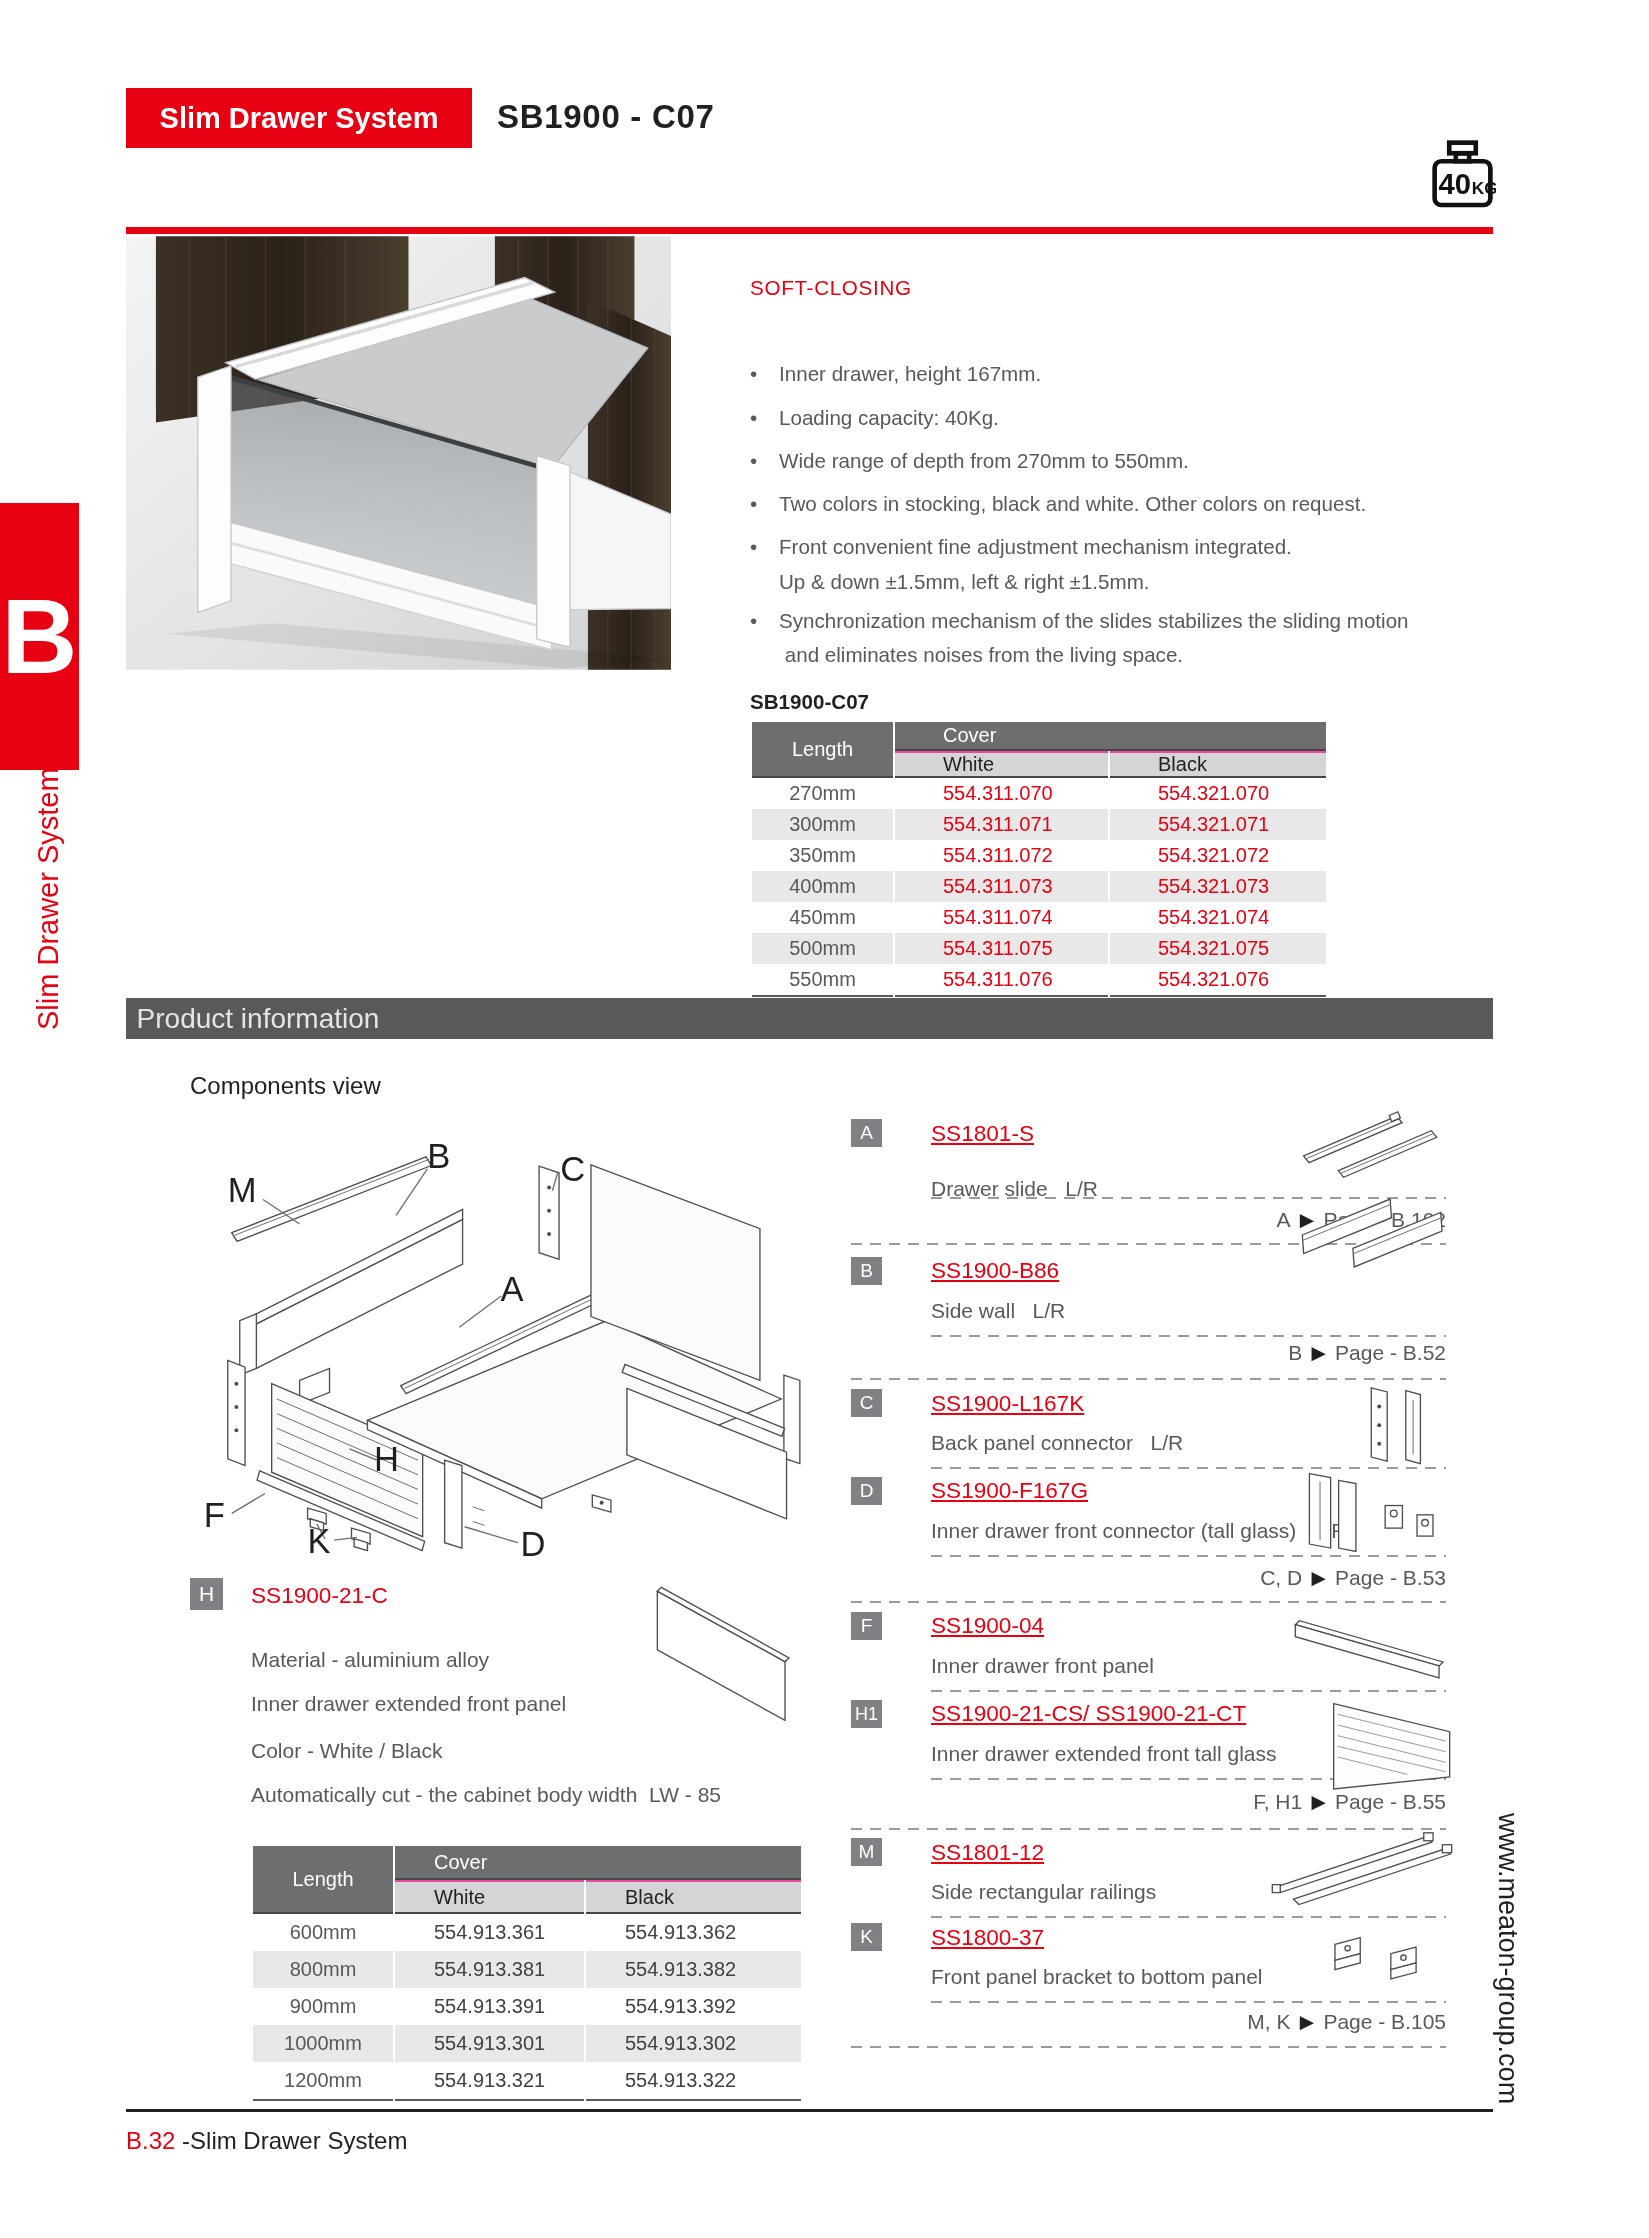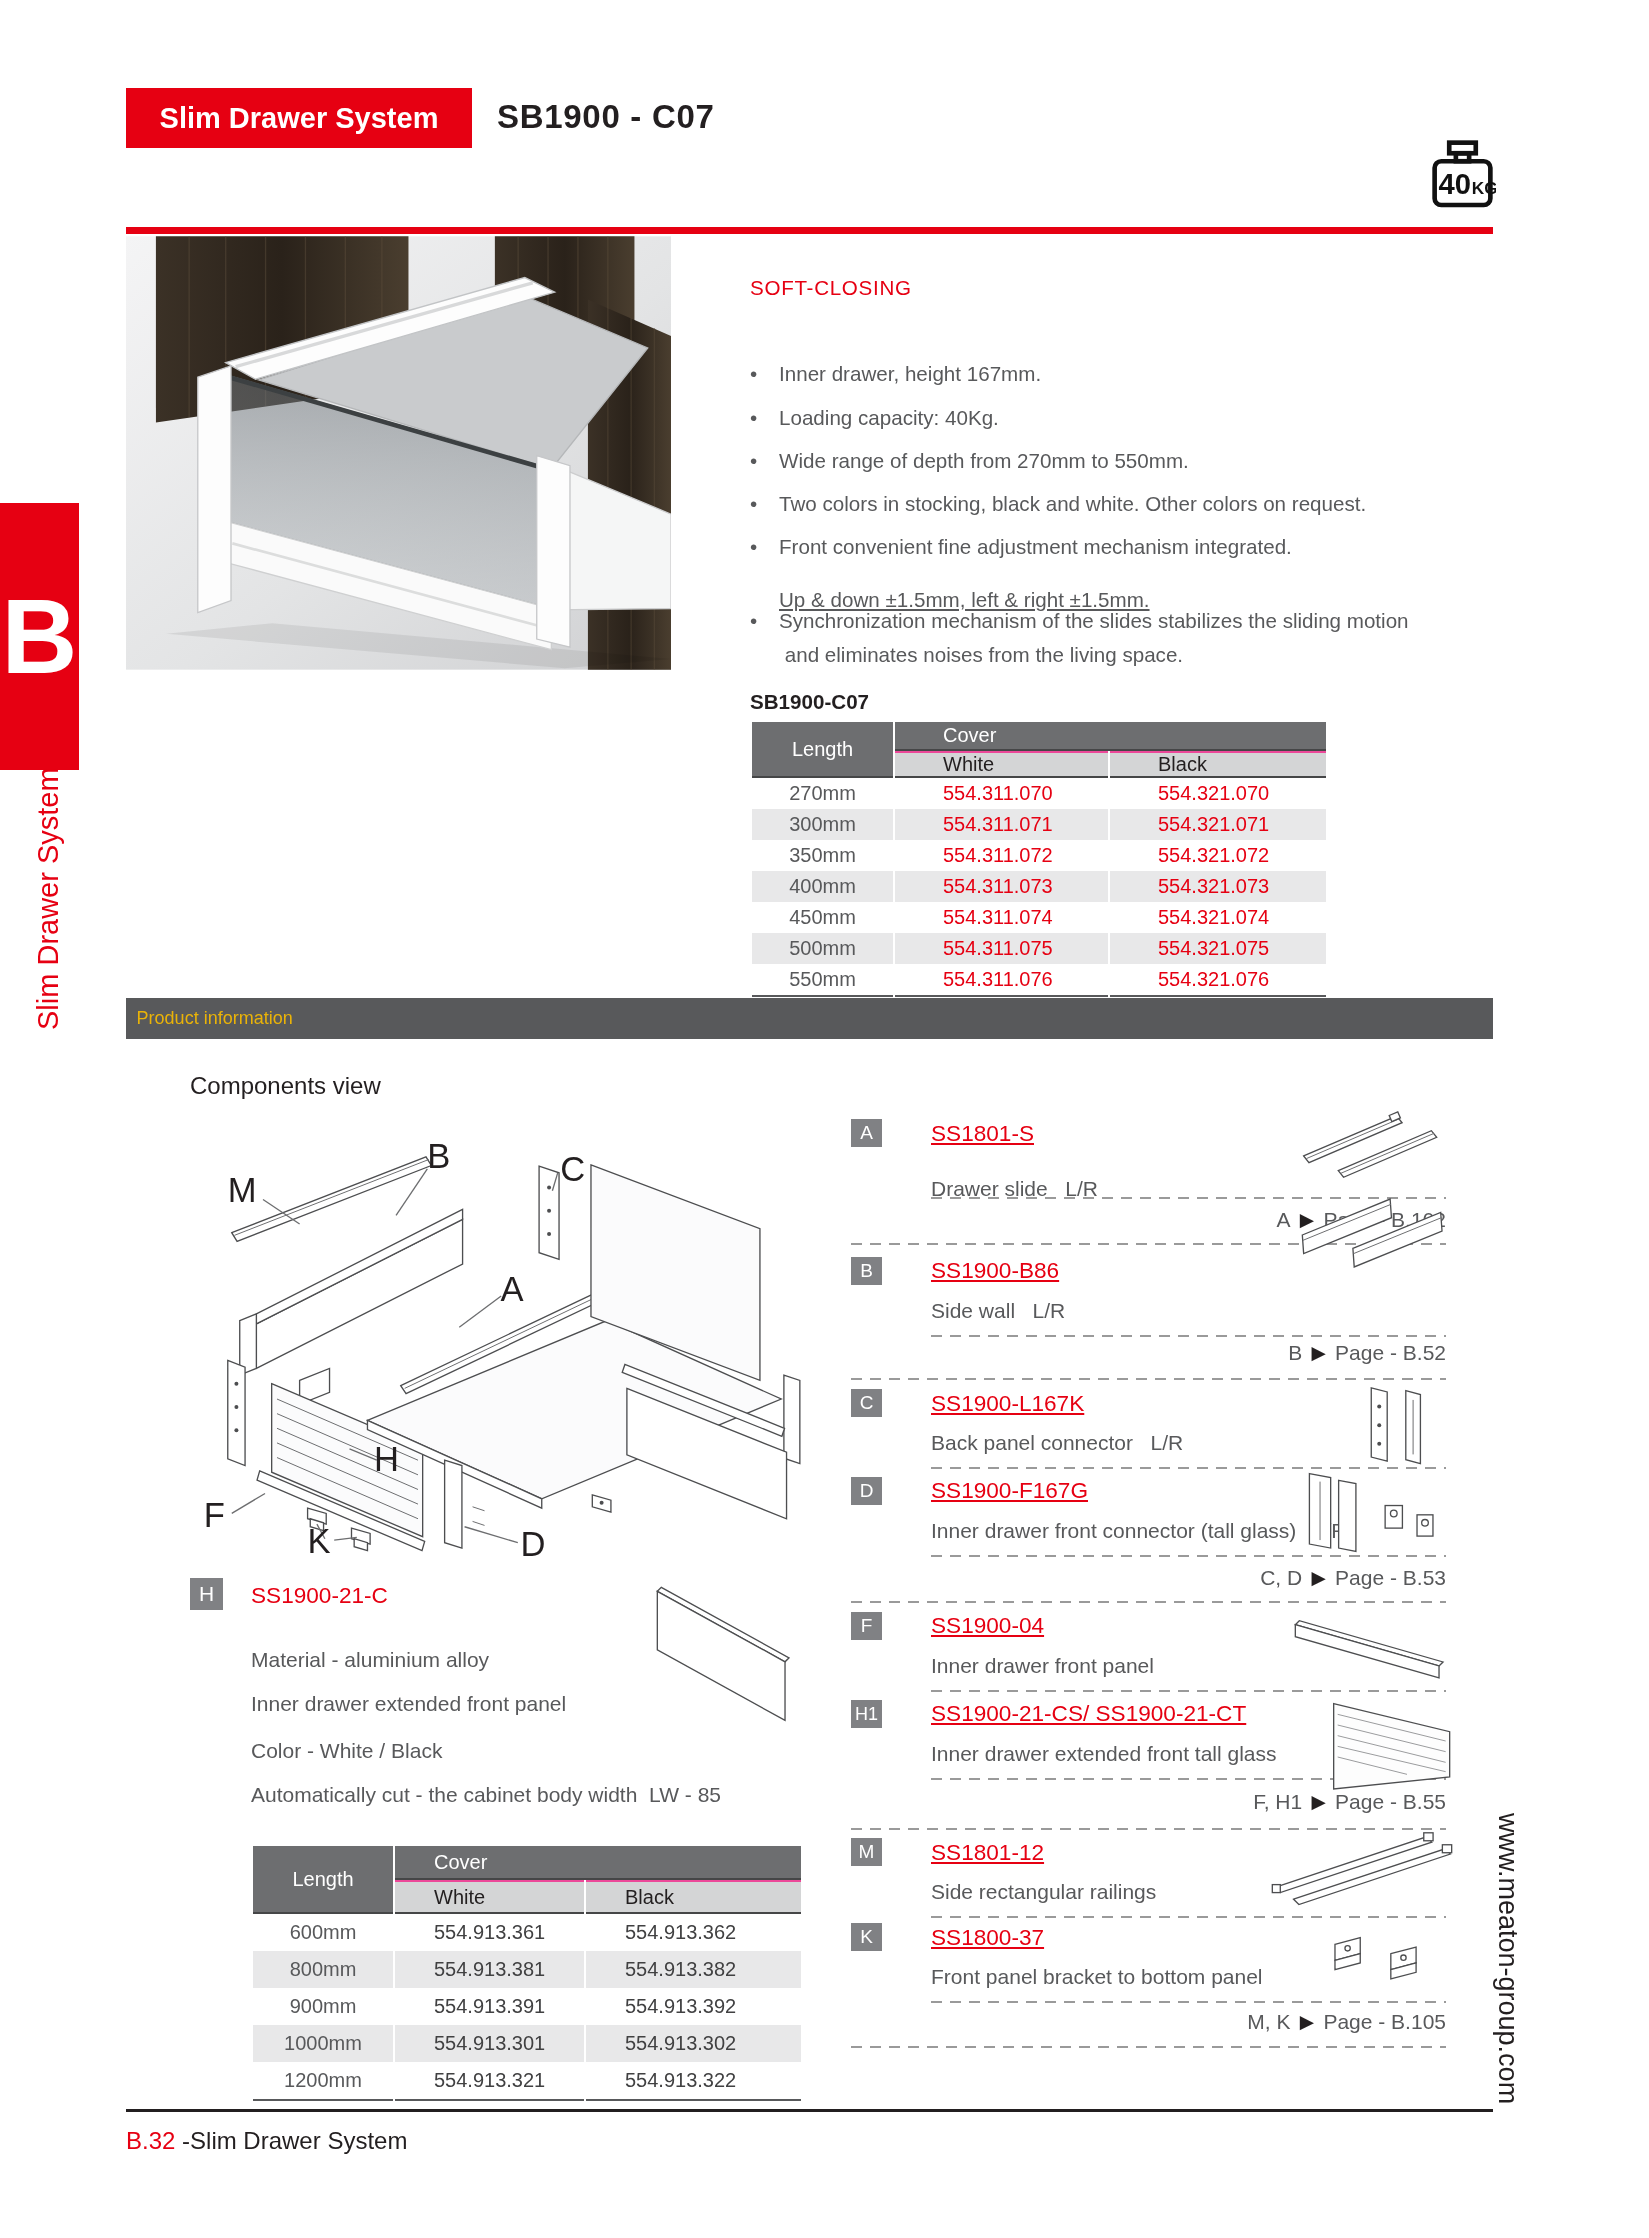--- a/index.html
+++ b/index.html
@@ -60,21 +60,21 @@
   .t2 thead tr.sub th { height:30px; }
   .t2 tbody td { height:37px; }
   td.num, th.cw { padding-left:48px !important; text-align:left; }
   .t2 td.num, .t2 th.cw { padding-left:39px !important; }
   th.chead { padding-left:48px !important; }
   .t2 th.chead { padding-left:39px !important; }
 
   
   .info-bar { left:126px; top:998px; width:1367px; height:41px; background:#58595b;
     display:flex; align-items:center; }
-  .info-bar span { color:#eab308; font-size:18px; padding-left:10.6px; }
+  .info-bar span { color:#e5e5e5; font-size:28px; padding-left:10.6px; }
   .comp-view { left:190px; top:1072px; font-size:24px; color:#231f20; }
   .diagram { left:193px; top:1101px; }
 
   
   .badge { position:absolute; left:851px; width:31px; height:28px; background:#808184;
     color:#ffffff; display:flex; align-items:center; justify-content:center; font-size:19px; }
   .comp-code { position:absolute; left:931px; font-size:22.6px; color:#e60012; white-space:pre;text-decoration:underline; }
   .comp-desc { position:absolute; left:931px; font-size:21px; color:#58595b; white-space:pre; }
   .dash { position:absolute; height:2px;
     background:repeating-linear-gradient(90deg,#9a9a9a 0 10.6px, transparent 10.6px 19px); }
@@ -191,21 +191,21 @@
     </svg>
   </div>
 
   <div class="abs soft-closing">SOFT-CLOSING</div>
   <div id="features">
       <div class="feature-line" style="top: 362px;"><span class="dot">•</span><span>Inner drawer, height 167mm.</span></div>
       <div class="feature-line" style="top: 406px;"><span class="dot">•</span><span>Loading capacity: 40Kg.</span></div>
       <div class="feature-line" style="top: 449px;"><span class="dot">•</span><span>Wide range of depth from 270mm to 550mm.</span></div>
       <div class="feature-line" style="top: 492px;"><span class="dot">•</span><span>Two colors in stocking, black and white. Other colors on request.</span></div>
       <div class="feature-line" style="top: 535px;"><span class="dot">•</span><span>Front convenient fine adjustment mechanism integrated.</span></div>
-      <div class="feature-line" style="top: 588px; text-decoration: underline;"><span class="dot"></span><span>Up &amp; down ±1.5mm, left &amp; right ±1.5mm.</span></div>
+      <div class="feature-line" style="top: 570px;"><span class="dot"></span><span>Up &amp; down ±1.5mm, left &amp; right ±1.5mm.</span></div>
       <div class="feature-line" style="top: 609px;"><span class="dot">•</span><span>Synchronization mechanism of the slides stabilizes the sliding motion</span></div>
       <div class="feature-line" style="top: 643px;"><span class="dot"></span><span> and eliminates noises from the living space.</span></div>
     </div>
 
   <div class="abs t1-label">SB1900-C07</div>
   <table class="abs spec t1" id="table1">
     <colgroup>
         <col style="width:141px">
         <col style="width:213px">
         <col style="width:216px">

